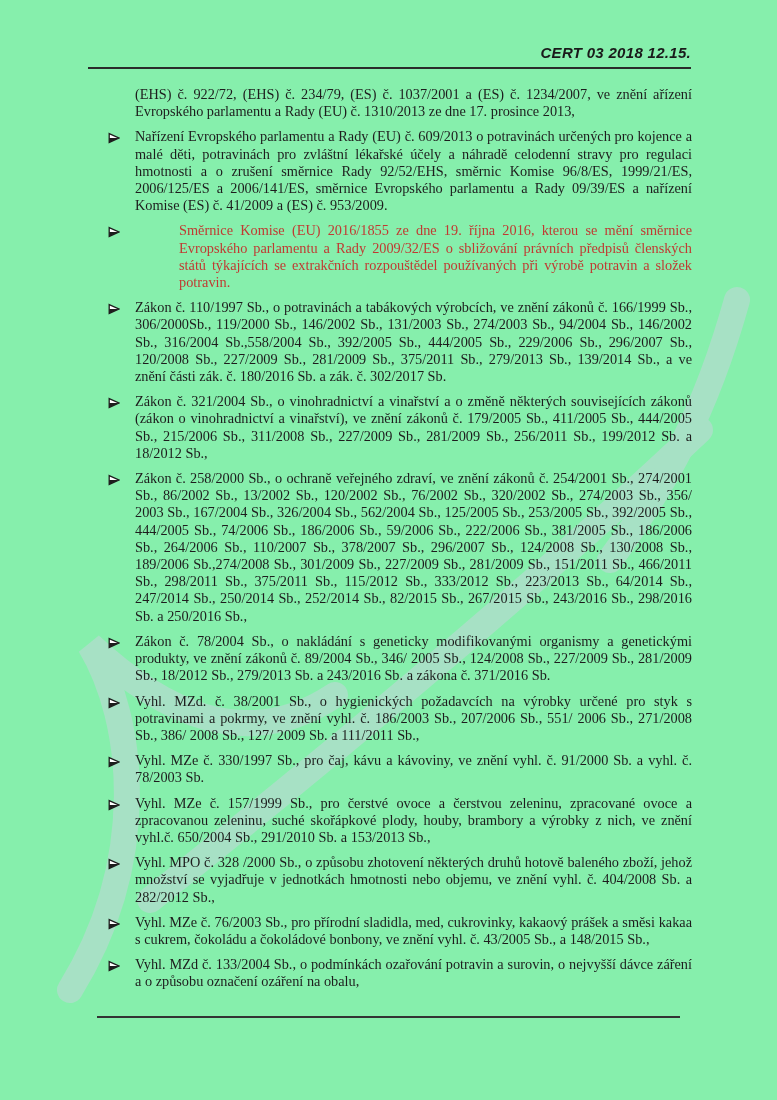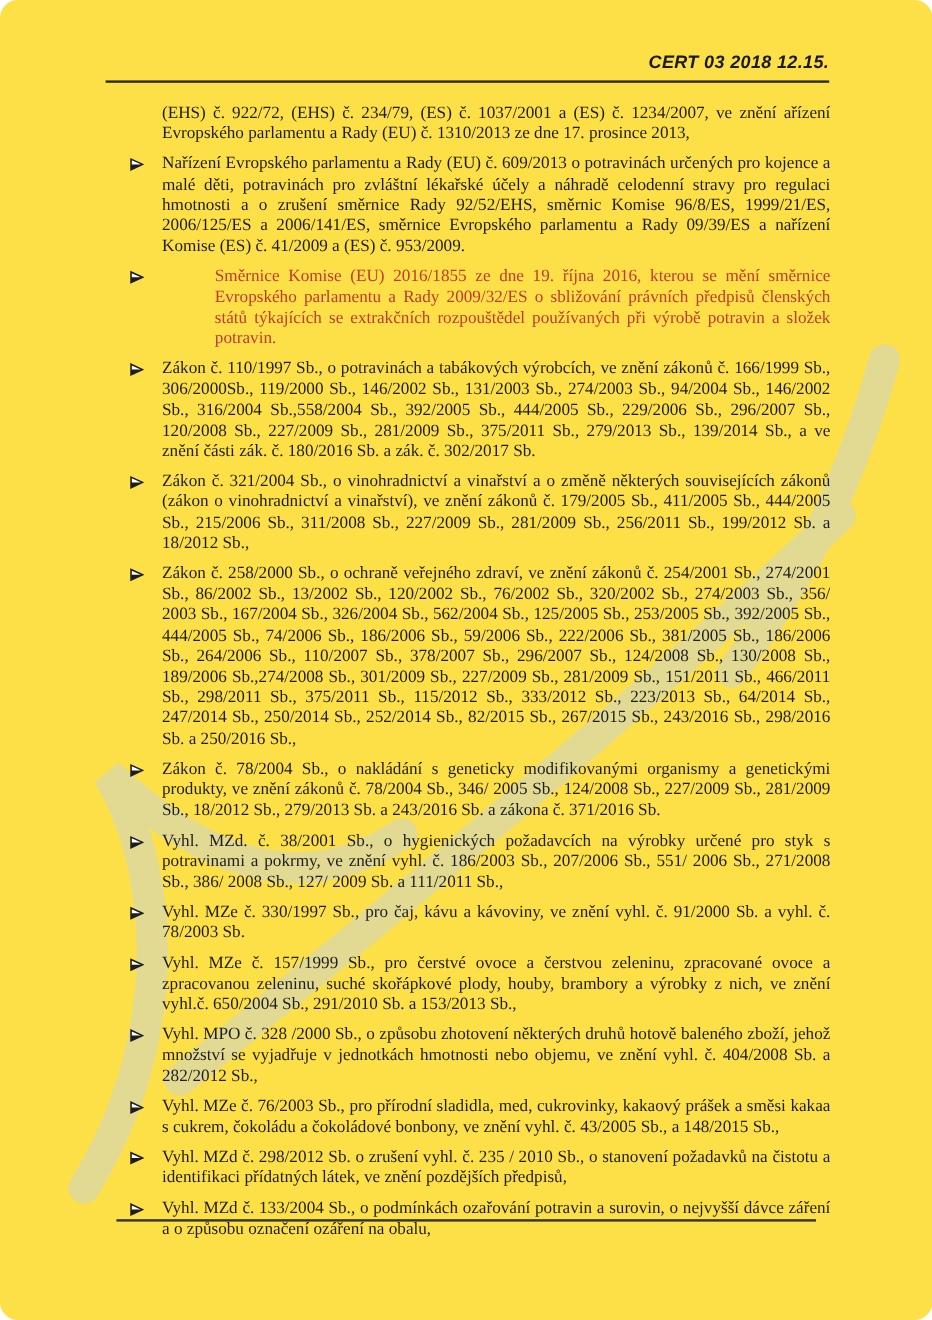--- a/index.html
+++ b/index.html
@@ -1,19 +1,19 @@
 <!DOCTYPE html>
 <html style="--ink: #1d1d1d; --red: #c03a32;"><head>
 <meta charset="utf-8">
 <style>
   :root { --ink:#1d1d1d; --red:#c03a32; }
   html,body { margin:0; padding:0; background:#ffffff; }
   .page {
-    position:relative; width:777px; height:1100px; background:#fde047; overflow:hidden;
-    font-family:"Liberation Serif","DejaVu Serif",serif; color:var(--ink);border-radius:15px;
+    position:relative; width:777px; height:1100px; background:#86efac; overflow:hidden;
+    font-family:"Liberation Serif","DejaVu Serif",serif; color:var(--ink);
   }
   .watermark { position:absolute; left:0; top:0; pointer-events:none; }
   .header-text {
     position:absolute; top:44px; right:86px;
     font-family:"Liberation Sans",sans-serif; font-style:italic; font-weight:bold;
     font-size:15px; letter-spacing:0.3px; color:#1a1a1a;
   }
   .header-rule { position:absolute; top:67px; left:88px; width:603px; height:2px; background:#2b2b2b; }
   .content { position:absolute; top:86px; left:108px; width:584px; }
   .item { display:flex; margin-bottom:8px; }
@@ -99,21 +99,21 @@
 </span>
         <p class="txt"><span class="b">Zákon č. 258/2000 Sb., o ochraně veřejného zdraví</span><span>, ve znění zákonů č. 254/2001 Sb., 274/2001 Sb., 86/2002 Sb., 13/2002 Sb., 120/2002 Sb., 76/2002 Sb., 320/2002 Sb., 274/2003 Sb., 356/ 2003 Sb., 167/2004 Sb., 326/2004 Sb., 562/2004 Sb., 125/2005 Sb., 253/2005 Sb., 392/2005 Sb., 444/2005 Sb., 74/2006 Sb., 186/2006 Sb., 59/2006 Sb., 222/2006 Sb., 381/2005 Sb., 186/2006 Sb., 264/2006 Sb., 110/2007 Sb., 378/2007 Sb., 296/2007 Sb., 124/2008 Sb., 130/2008 Sb., 189/2006 Sb.,274/2008 Sb., 301/2009 Sb., 227/2009 Sb., 281/2009 Sb., 151/2011 Sb., 466/2011 Sb., 298/2011 Sb., 375/2011 Sb., 115/2012 Sb., 333/2012 Sb., 223/2013 Sb., 64/2014 Sb., 247/2014 Sb., 250/2014 Sb., 252/2014 Sb., 82/2015 Sb., 267/2015 Sb., 243/2016 Sb., 298/2016 Sb. a 250/2016 Sb.,</span></p>
       </div>
       <div class="item">
         <span class="marker">
   <svg width="12" height="12" viewBox="0 0 12 12" aria-hidden="true">
     <path d="M1.2 1.6 L10.8 6 L1.2 10.4 Z" fill="#ffffff" stroke="#1d1d1d" stroke-width="1.3"></path>
     <path d="M1.2 10.4 L10.8 6 L1.2 6 Z" fill="#1d1d1d"></path>
   </svg>
 </span>
-        <p class="txt"><span class="b">Zákon č. 78/2004 Sb., o nakládání s geneticky modifikovanými organismy a genetickými produkty</span><span>, ve znění zákonů č. 78/2004 Sb., 346/ 2005 Sb., 124/2008 Sb., 227/2009 Sb., 281/2009 Sb., 18/2012 Sb., 279/2013 Sb. a 243/2016 Sb.</span><span class="b"> a zákona č. 371/2016 Sb.</span></p>
+        <p class="txt"><span class="b">Zákon č. 78/2004 Sb., o nakládání s geneticky modifikovanými organismy a genetickými produkty</span><span>, ve znění zákonů č. 89/2004 Sb., 346/ 2005 Sb., 124/2008 Sb., 227/2009 Sb., 281/2009 Sb., 18/2012 Sb., 279/2013 Sb. a 243/2016 Sb.</span><span class="b"> a zákona č. 371/2016 Sb.</span></p>
       </div>
       <div class="item">
         <span class="marker">
   <svg width="12" height="12" viewBox="0 0 12 12" aria-hidden="true">
     <path d="M1.2 1.6 L10.8 6 L1.2 10.4 Z" fill="#ffffff" stroke="#1d1d1d" stroke-width="1.3"></path>
     <path d="M1.2 10.4 L10.8 6 L1.2 6 Z" fill="#1d1d1d"></path>
   </svg>
 </span>
         <p class="txt"><span class="b">Vyhl. MZd. č. 38/2001 Sb., o hygienických požadavcích na výrobky určené pro styk s potravinami a pokrmy</span><span>, ve znění vyhl. č. 186/2003 Sb., 207/2006 Sb., 551/ 2006 Sb., 271/2008 Sb., 386/ 2008 Sb., 127/ 2009 Sb. a 111/2011 Sb.,</span></p>
       </div>
@@ -153,28 +153,19 @@
 </span>
         <p class="txt"><span class="b">Vyhl. MZe č. 76/2003 Sb., pro přírodní sladidla, med, cukrovinky, kakaový prášek a směsi kakaa s cukrem, čokoládu a čokoládové bonbony</span><span>, ve znění vyhl. č. 43/2005 Sb., a 148/2015 Sb.,</span></p>
       </div>
       <div class="item">
         <span class="marker">
   <svg width="12" height="12" viewBox="0 0 12 12" aria-hidden="true">
     <path d="M1.2 1.6 L10.8 6 L1.2 10.4 Z" fill="#ffffff" stroke="#1d1d1d" stroke-width="1.3"></path>
     <path d="M1.2 10.4 L10.8 6 L1.2 6 Z" fill="#1d1d1d"></path>
   </svg>
 </span>
-        <p class="txt"><span class="b">Vyhl. MZd č. 298/2012 Sb. o zrušení vyhl. č. 235 / 2010 Sb., o stanovení požadavků na čistotu a identifikaci přídatných látek,</span><span> ve znění pozdějších předpisů,</span></p>
-      </div>
-      <div class="item">
-        <span class="marker">
-  <svg width="12" height="12" viewBox="0 0 12 12" aria-hidden="true">
-    <path d="M1.2 1.6 L10.8 6 L1.2 10.4 Z" fill="#ffffff" stroke="#1d1d1d" stroke-width="1.3"></path>
-    <path d="M1.2 10.4 L10.8 6 L1.2 6 Z" fill="#1d1d1d"></path>
-  </svg>
-</span>
         <p class="txt"><span class="b">Vyhl. MZd č. 133/2004 Sb., o podmínkách ozařování potravin a surovin, o nejvyšší dávce záření a o způsobu označení ozáření na obalu,</span></p>
       </div>
     </div>
 
   <div class="footer-rule"></div>
 
 </div>
 
 </body></html>

